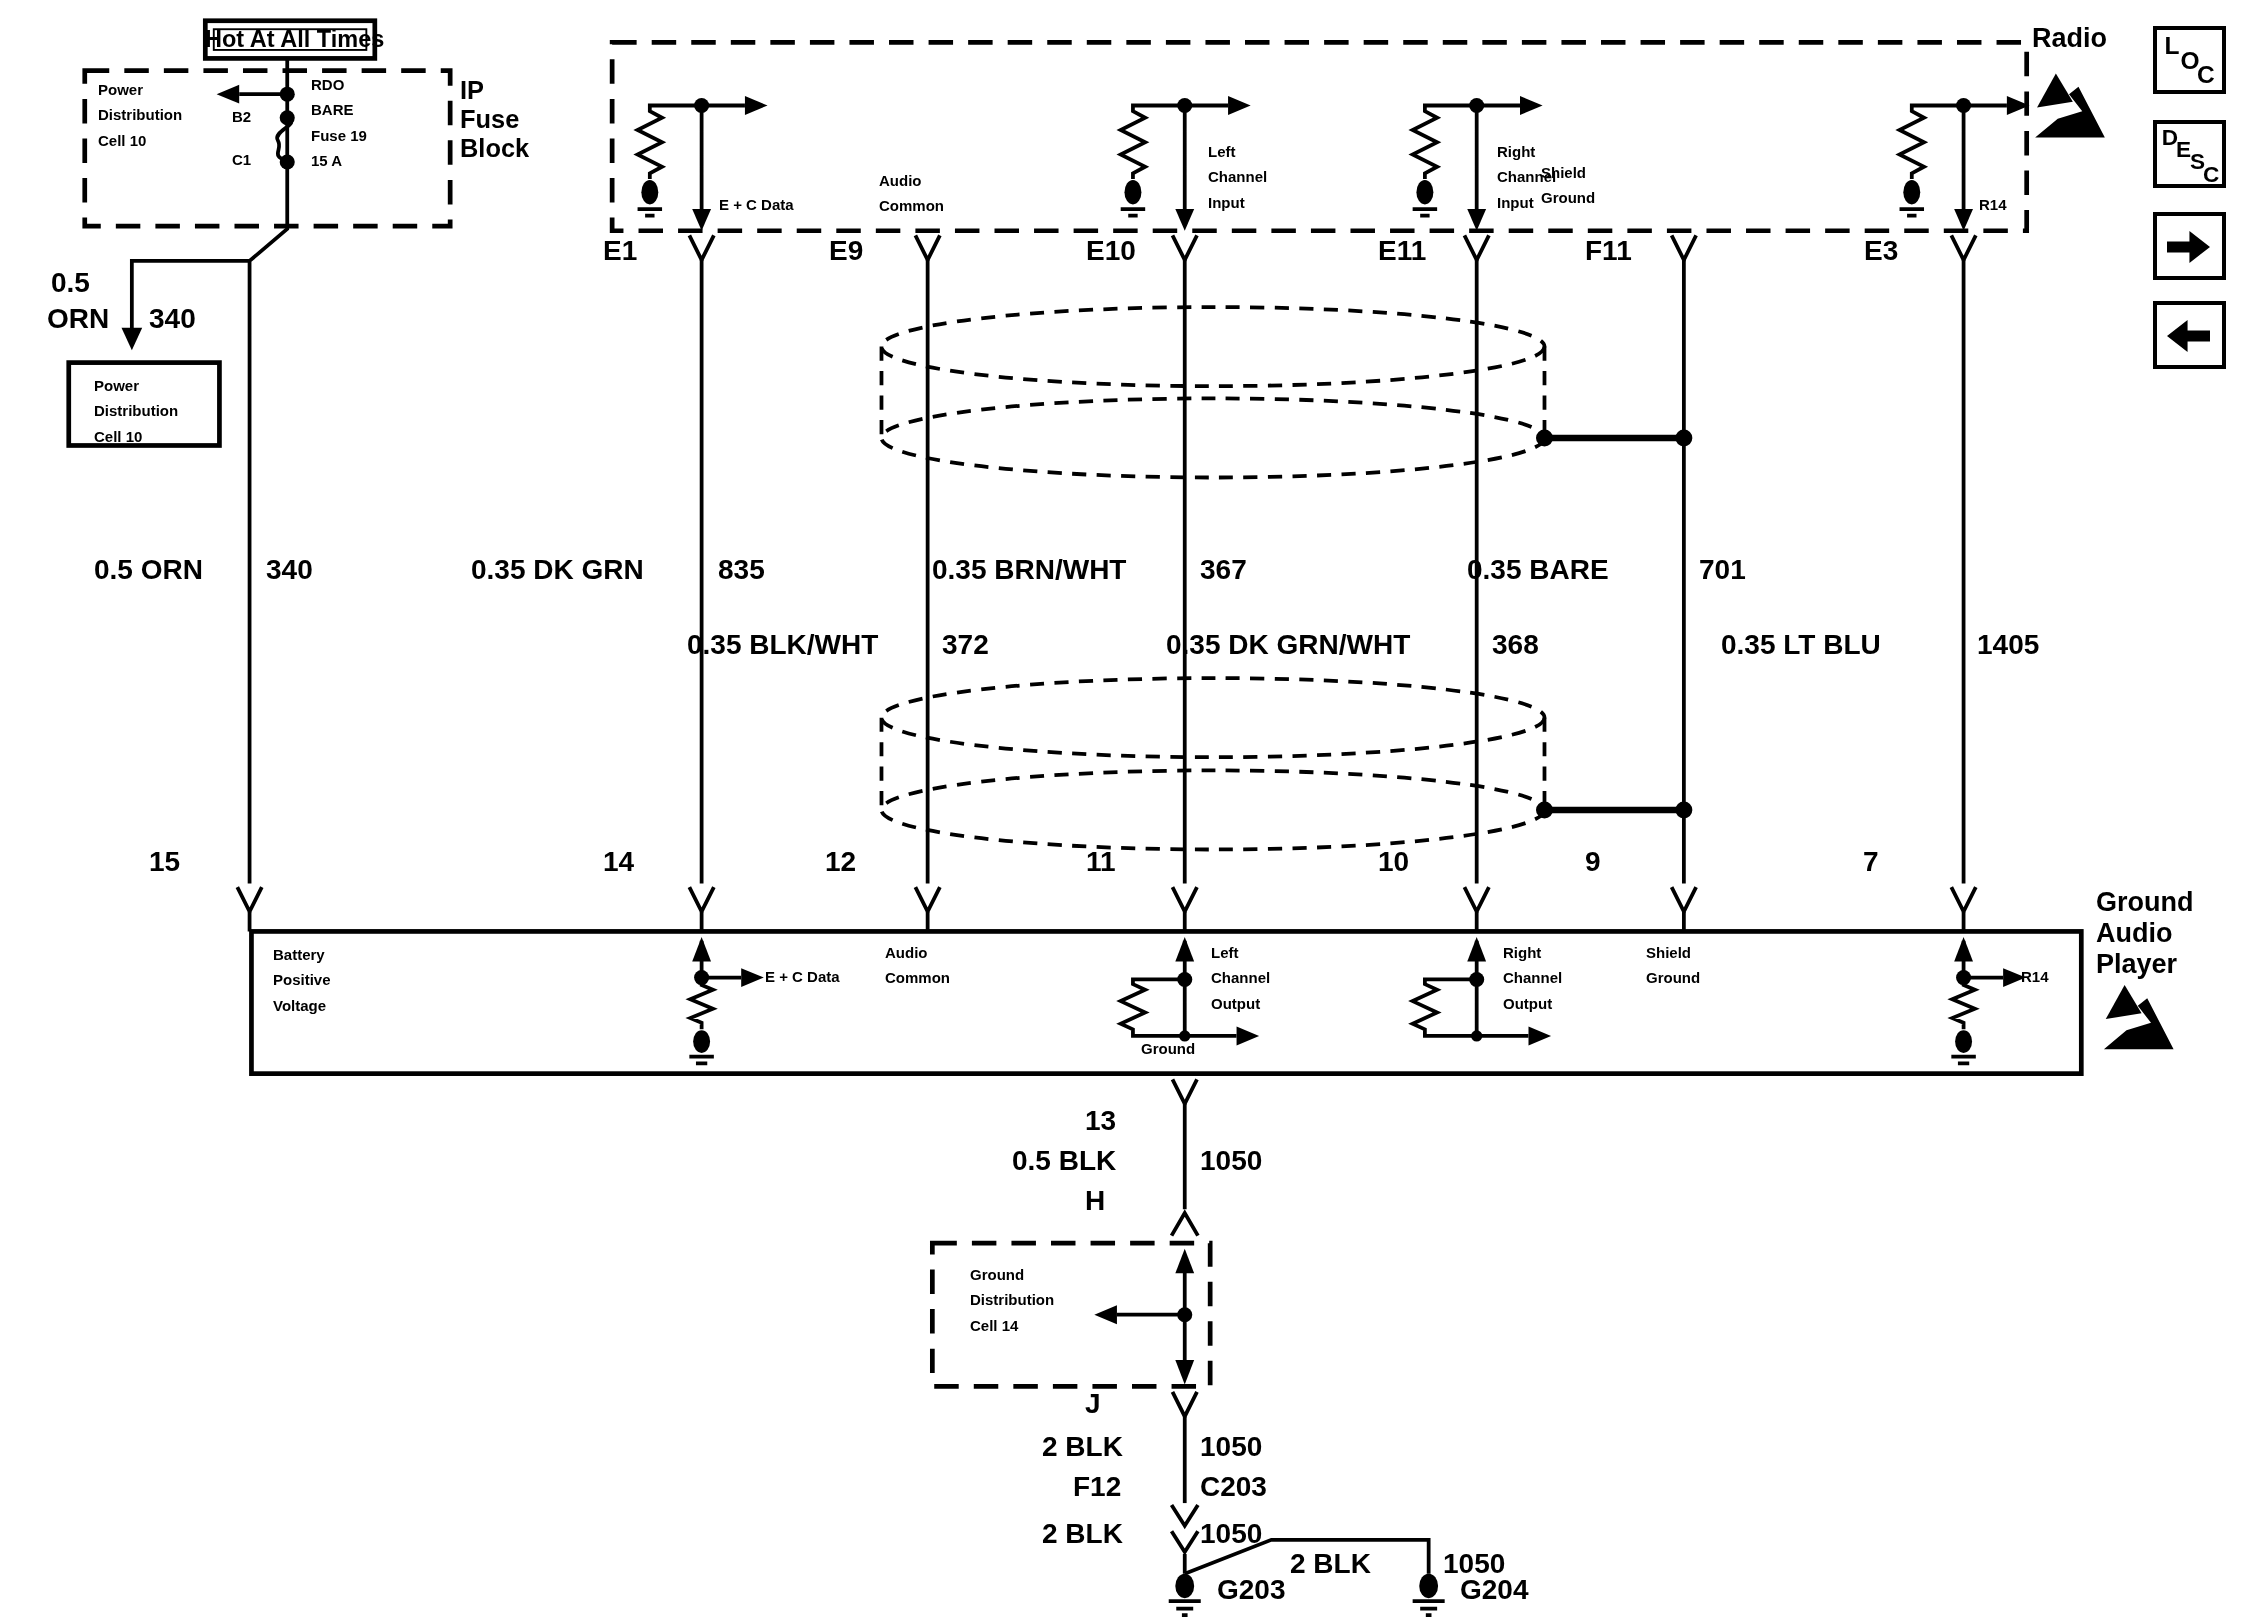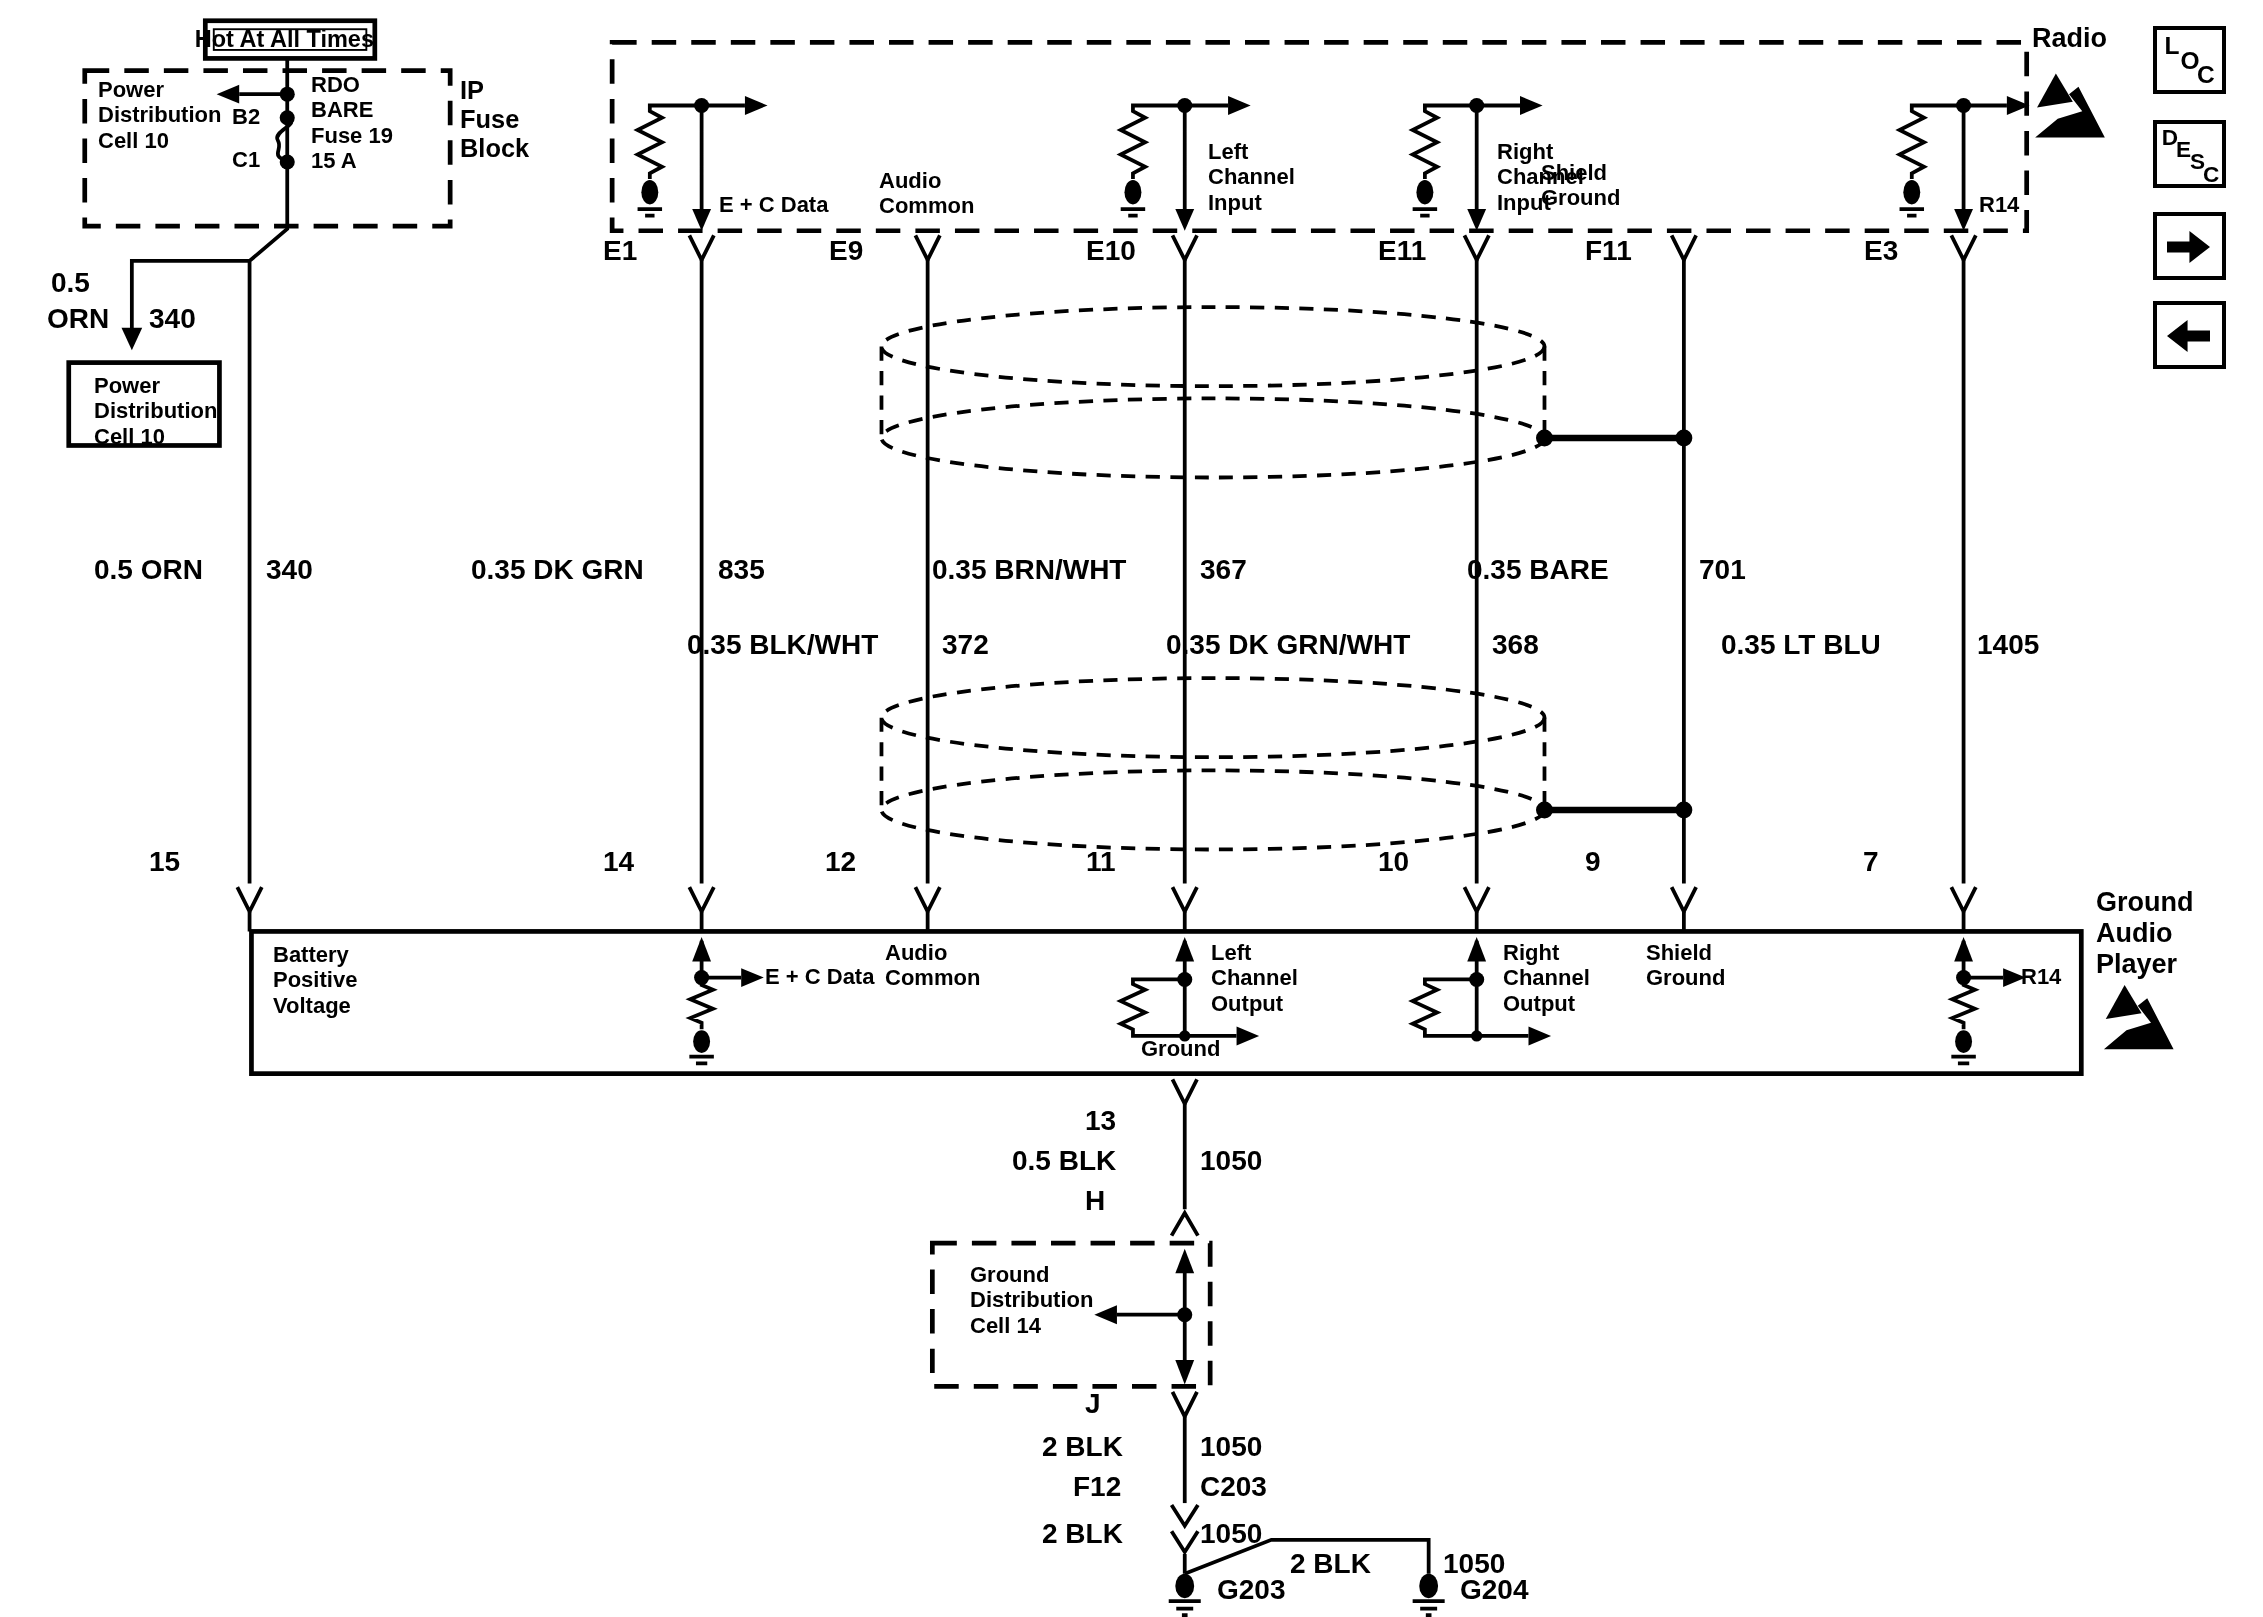--- a/index.html
+++ b/index.html
@@ -1,21 +1,21 @@
 <!DOCTYPE html>
 <html style="font-size:15px"><head>
 <meta charset="utf-8">
 <style>
   html,body{margin:0;padding:0;background:#ffffff;}
   .canvas{position:relative;width:2264px;height:1618px;background:#fff;
           font-family:"Liberation Sans",sans-serif;font-weight:bold;color:#000;overflow:hidden;}
   .t{position:absolute;white-space:nowrap;}
   .ra{text-align:left;}
-  .ctr{display:flex;align-items:center;justify-content:flex-end;text-align:center;}
-  .s24{font-size:22px;line-height:25.4px;}
+  .ctr{display:flex;align-items:center;justify-content:flex-start;text-align:center;}
+  .s24{font-size:15px;line-height:25.4px;}
   .s25{font-size:23.5px;line-height:25.4px;}
   .s27{font-size:25.4px;line-height:29px;}
   .s30{font-size:28px;line-height:31px;}
   .s31{font-size:27px;line-height:31px;}
   .ln{display:block;}
   svg.wires{position:absolute;left:0;top:0;}
   .w{fill:none;stroke:#000;stroke-width:4;}
   .w7{fill:none;stroke:#000;stroke-width:7;}
   .f{fill:#000;stroke:none;}
   .box{fill:none;stroke:#000;stroke-width:5;}

